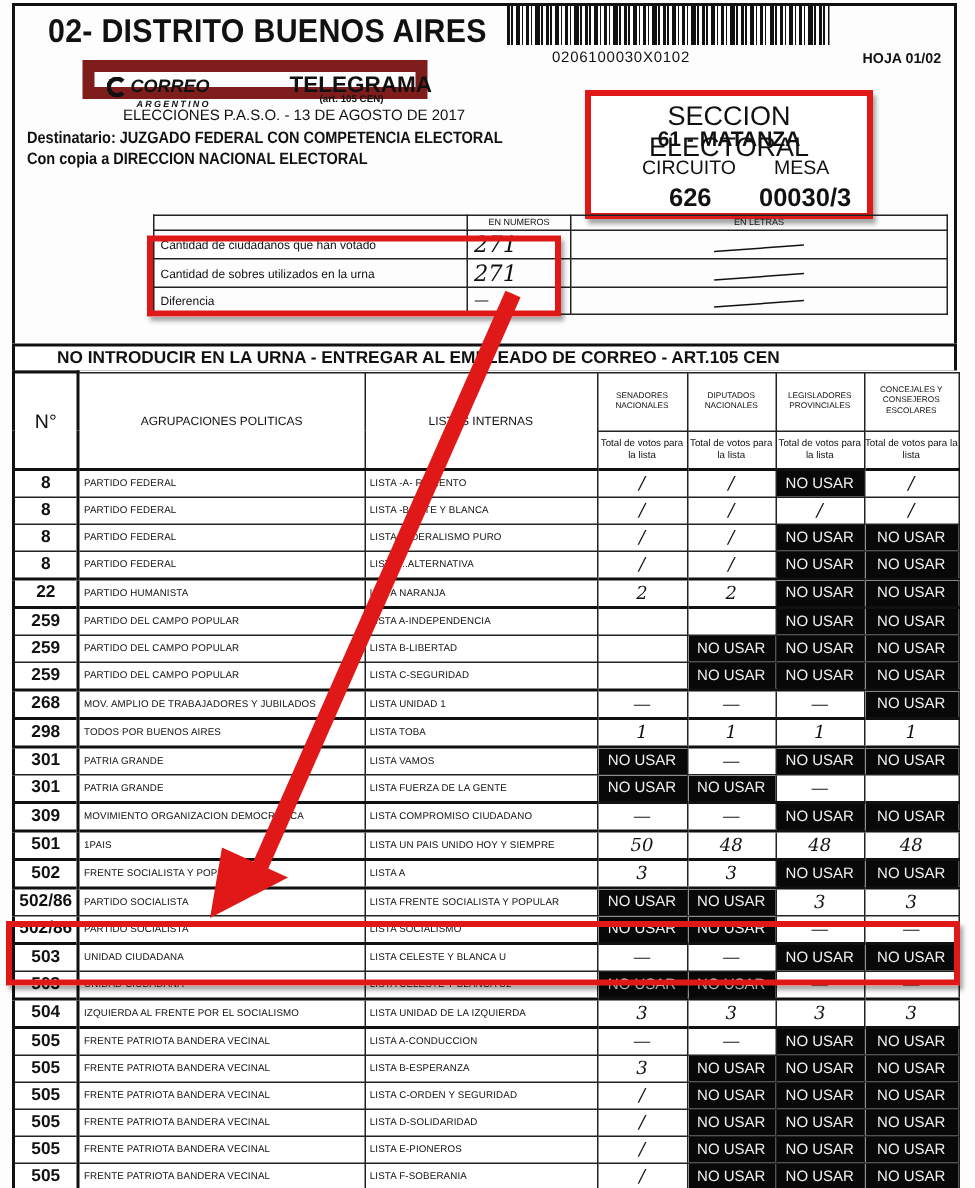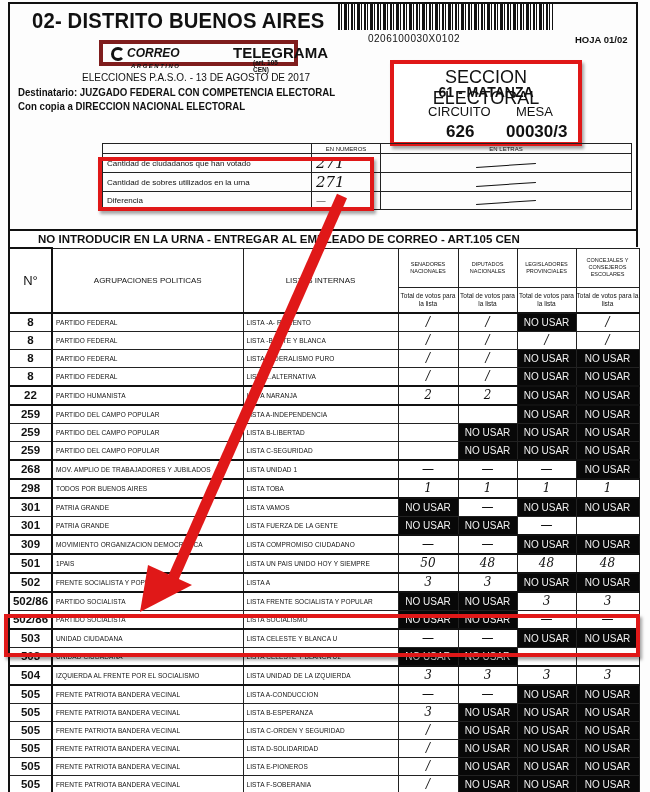--- a/index.html
+++ b/index.html
@@ -4,21 +4,21 @@
 <style>
   html, body { margin:0; padding:0; background:#ffffff; }
   body { width:650px; height:792px; position:relative; overflow:hidden; font-family:"Liberation Sans", sans-serif; color:#111; }
   .page { position:absolute; left:0; top:0; width:650px; height:792px; background:#fdfdfd; }
   .frame { position:absolute; left:8px; top:2px; width:630px; height:240px; border:2px solid #111; border-bottom:none; box-sizing:border-box; }
   .district { position:absolute; left:32px; top:8px; font-size:22px; font-weight:bold; letter-spacing:0.2px; transform:scaleX(0.92); transform-origin:left; white-space:nowrap; }
   .barcode { position:absolute; left:338px; top:4px; width:215px; height:26px;
     background:repeating-linear-gradient(90deg,#111 0 2px,#fff 2px 3px,#111 3px 4px,#fff 4px 6px,#111 6px 9px,#fff 9px 10px,#111 10px 11px,#fff 11px 13px); }
   .barcode-num { position:absolute; left:368px; top:33px; font-size:10px; letter-spacing:0.5px; }
   .hoja { position:absolute; left:575px; top:34px; font-size:9.5px; font-weight:bold; }
-  .telebox { position:absolute; left:55px; top:40px; width:199px; height:26px; border:4px solid #7f1d1d; box-sizing:border-box;margin-left:44px; }
+  .telebox { position:absolute; left:55px; top:40px; width:230px; height:26px; border:8px solid #7f1d1d; box-sizing:border-box; }
   .correo-logo { position:absolute; left:8px; top:3px; font-size:12px; font-weight:bold; font-style:italic; line-height:11px; }
   .correo-logo .sub { font-size:6px; letter-spacing:1.5px; display:block; }
   .correo-icon { display:inline-block; width:14px; height:14px; border-radius:50%; border:3px solid #111; border-right-color:transparent; box-sizing:border-box; vertical-align:middle; margin-right:2px; }
   .telegrama { position:absolute; left:130px; top:0px; font-size:15px; font-weight:bold; }
   .art { position:absolute; left:150px; top:15px; font-size:6.5px; font-weight:bold; }
   .elecciones { position:absolute; left:62px; top:72px; font-size:10px;padding-left:20px; }
   .destinatario { position:absolute; left:18px; top:86px; font-size:11px; font-weight:bold; transform:scaleX(0.88); transform-origin:left; white-space:nowrap; }
   .copia { position:absolute; left:18px; top:100px; font-size:11px; font-weight:bold; transform:scaleX(0.88); transform-origin:left; white-space:nowrap; }
   .seccion { position:absolute; left:390px; top:60px; width:192px; height:86px; border:4px solid #e01818; box-sizing:border-box; box-shadow:2px 3px 3px rgba(0,0,0,0.35); background:#fff; }
   .seccion .line { position:absolute; width:100%; text-align:center; }

